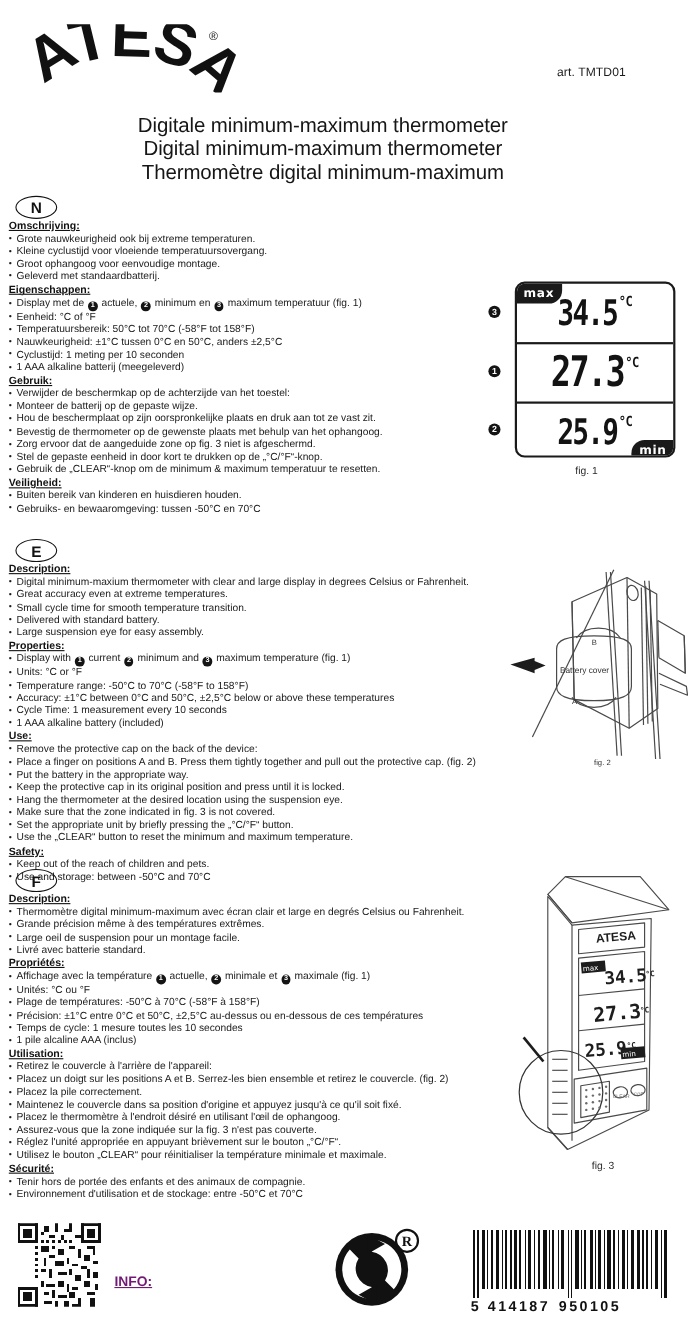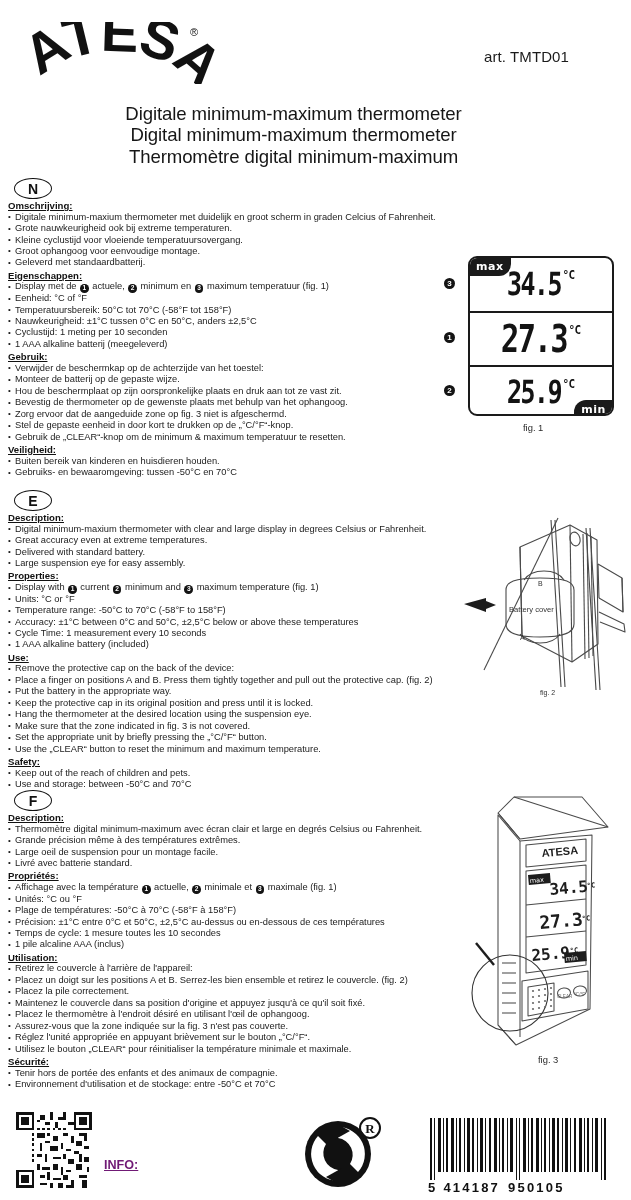--- a/index.html
+++ b/index.html
@@ -9,22 +9,22 @@
     font-family: "Liberation Sans", sans-serif;
     color: #1b1b1b;
     overflow: hidden;
   }
   .page { position: relative; width: 631px; height: 1200px; }
 
   
   .logo-wrap { position: absolute; left: 30px; top: 22px; width: 190px; height: 62px; }
   .logo-svg { display: block; }
   .art-no {
-    position: absolute; right: 62px; top: 48px;
-    font-size: 15px; letter-spacing: .1px; color: #1b1b1b;
+    position: absolute; right: 62px; top: 60px;
+    font-size: 11px; letter-spacing: .1px; color: #1b1b1b;
   }
 
   .titles {
     position: absolute; left: 0; top: 103px; width: 587px;
     text-align: center;
   }
   .titles div {
     font-size: 18.6px; line-height: 21.4px; font-weight: 400;
     letter-spacing: -.1px; color: #161616;
   }
@@ -145,21 +145,20 @@
     <div>Digitale minimum-maximum thermometer</div>
     <div>Digital minimum-maximum thermometer</div>
     <div>Thermomètre digital minimum-maximum</div>
   </div>
 
   <div id="lang-root">
       <div class="lang-block" style="top: 178px;">
         <div class="lang-badge">N</div>
         <div class="head">Omschrijving:</div>
         <ul class="bl">
-          <li>Digitale minimum-maxium thermometer met duidelijk en groot scherm in graden Celcius of Fahrenheit.</li>
           <li>Grote nauwkeurigheid ook bij extreme temperaturen.</li>
           <li>Kleine cyclustijd voor vloeiende temperatuursovergang.</li>
           <li>Groot ophangoog voor eenvoudige montage.</li>
           <li>Geleverd met standaardbatterij.</li>
         </ul>
         <div class="head">Eigenschappen:</div>
         <ul class="bl">
           <li>Display met de <span class="cnum">1</span> actuele, <span class="cnum">2</span> minimum en <span class="cnum">3</span> maximum temperatuur (fig. 1)</li>
           <li>Eenheid: °C of °F</li>
           <li>Temperatuursbereik: 50°C tot 70°C (-58°F tot 158°F)</li>
@@ -182,20 +181,21 @@
           <li>Buiten bereik van kinderen en huisdieren houden.</li>
           <li>Gebruiks- en bewaaromgeving: tussen -50°C en 70°C</li>
         </ul>
       </div>
       <div class="lang-block" style="top: 490px;">
         <div class="lang-badge">E</div>
         <div class="head">Description:</div>
         <ul class="bl">
           <li>Digital minimum-maxium thermometer with clear and large display in degrees Celsius or Fahrenheit.</li>
           <li>Great accuracy even at extreme temperatures.</li>
+          <li>Small cycle time for smooth temperature transition.</li>
           <li>Delivered with standard battery.</li>
           <li>Large suspension eye for easy assembly.</li>
         </ul>
         <div class="head">Properties:</div>
         <ul class="bl">
           <li>Display with <span class="cnum">1</span> current <span class="cnum">2</span> minimum and <span class="cnum">3</span> maximum temperature (fig. 1)</li>
           <li>Units: °C or °F</li>
           <li>Temperature range: -50°C to 70°C (-58°F to 158°F)</li>
           <li>Accuracy: ±1°C between 0°C and 50°C, ±2,5°C below or above these temperatures</li>
           <li>Cycle Time: 1 measurement every 10 seconds</li>

